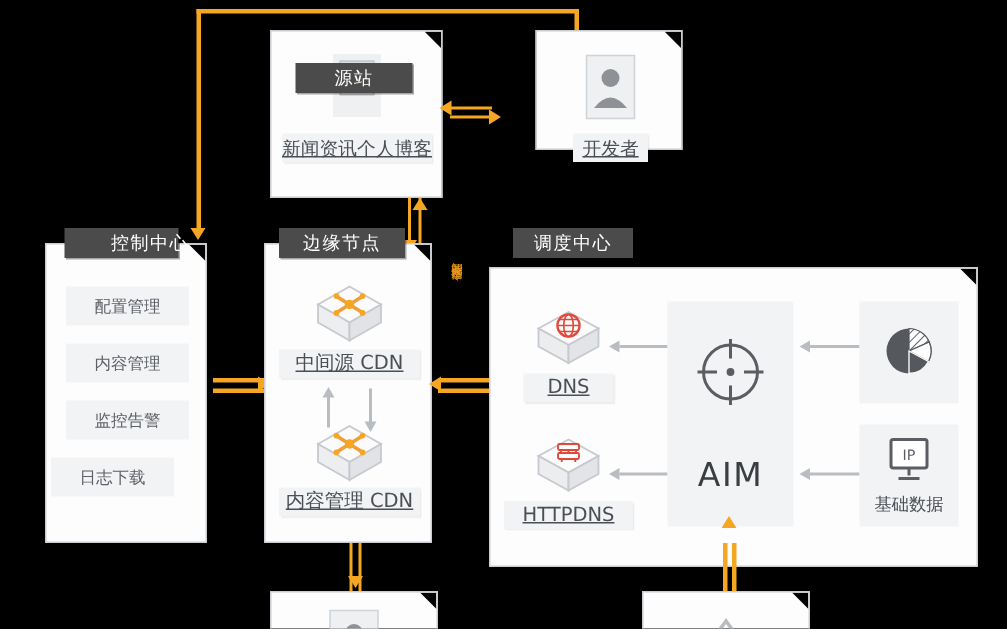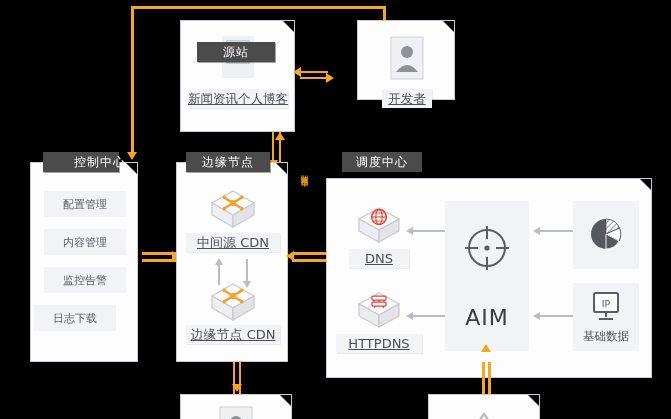--- a/index.html
+++ b/index.html
@@ -197,21 +197,21 @@
           <path d="M24 15 L16 20"></path>
             <path d="M24 15 L32 20"></path>
         </g>
         <circle cx="24" cy="15" r="3.1" fill="#f5a623"></circle>
         <circle cx="15.3" cy="9.4" r="1.9" fill="#f5a623"></circle>
         <circle cx="32.7" cy="9.4" r="1.9" fill="#f5a623"></circle>
         <circle cx="15.3" cy="20.6" r="1.9" fill="#f5a623"></circle>
         <circle cx="32.7" cy="20.6" r="1.9" fill="#f5a623"></circle>
       </svg>
     </div>
-    <div class="cap lg" style="left:9px; top:162px; width:94px;">边缘节点 CDN</div>
+    <div class="cap lg" style="left:9px; top:162px; width:94px;">内容管理 CDN</div>
   </div>
 
   <div class="ln" style="left:233px; top:362px; width:2px; height:32px;"></div>
   <div class="ln" style="left:239px; top:362px; width:2px; height:32px;"></div>
   <div class="arrow ar-down" style="left:232px; top:384px;"></div>
 
   <div class="vtext" style="left:300px; top:168px;">智能调度指令</div>
 
   <div class="ln" style="left:292px; top:252px; width:40px; height:3px;"></div>
   <div class="ln" style="left:292px; top:259px; width:40px; height:3px;"></div>

